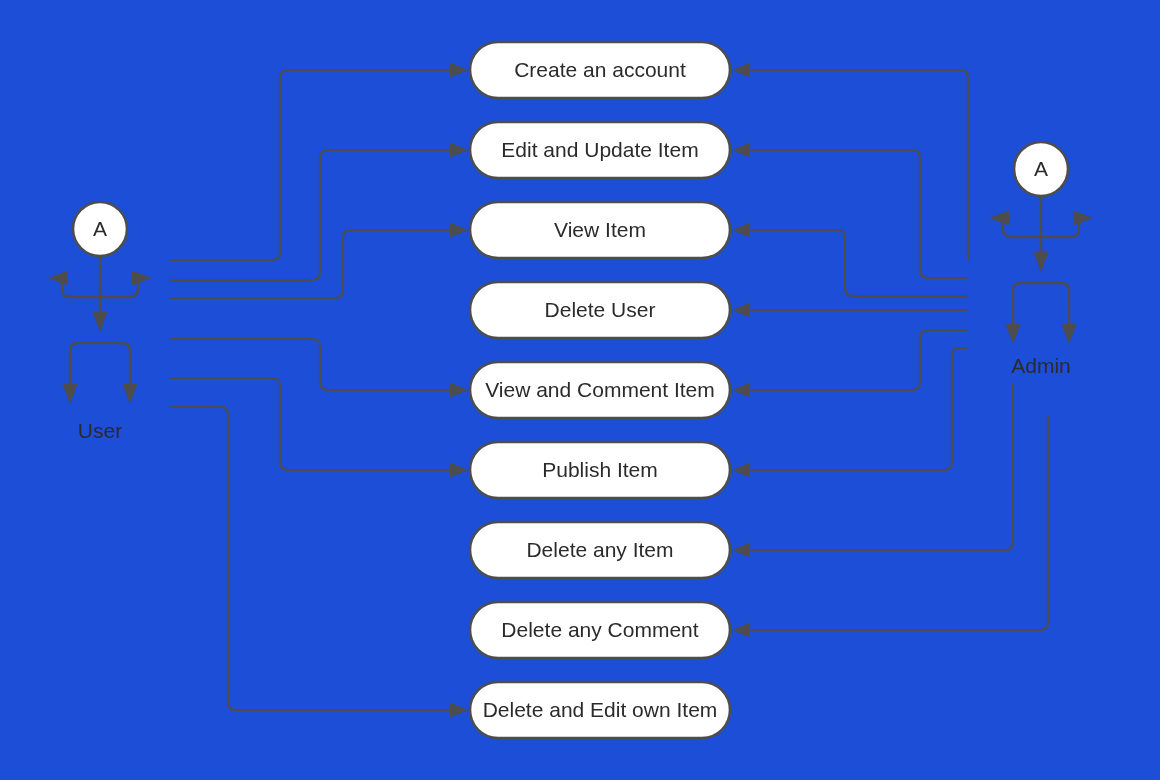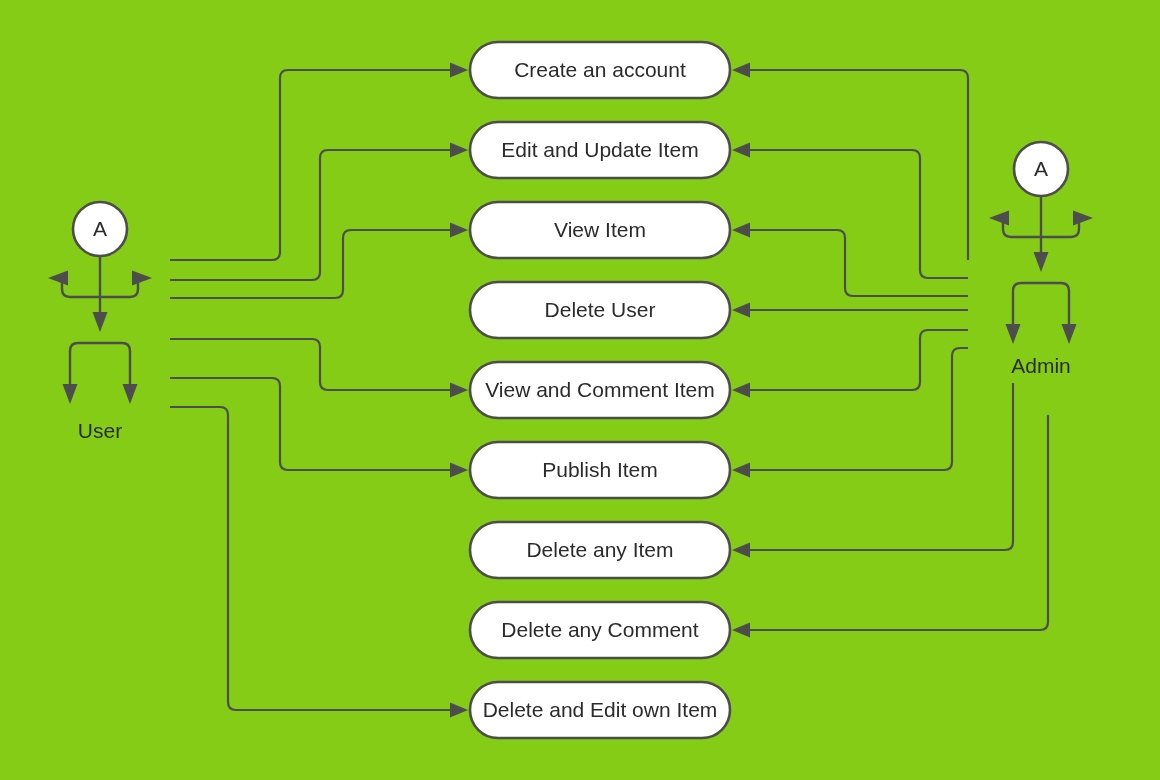--- a/index.html
+++ b/index.html
@@ -8,21 +8,21 @@
     padding: 0;
     background: #ffffff;
   }
   body {
     font-family: "Liberation Sans", sans-serif;
   }
   #diagram-root {
     position: relative;
     width: 1160px;
     height: 780px;
-    background: #84cc16;
+    background: #1d4ed8;
     overflow: hidden;
   }
   #diagram-svg {
     position: absolute;
     left: 0;
     top: 0;
     width: 1160px;
     height: 780px;
     display: block;
   }

